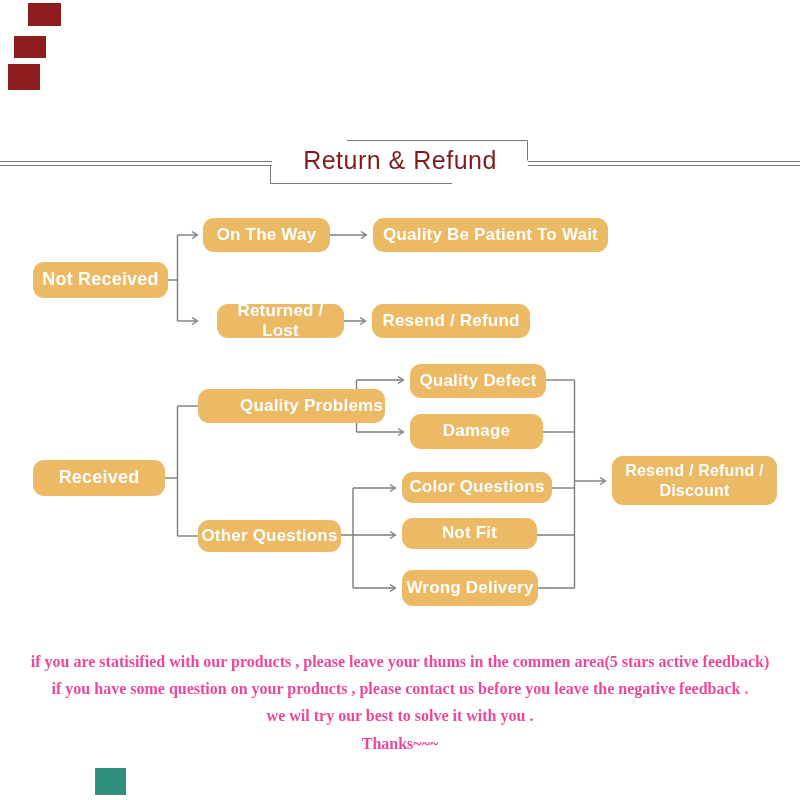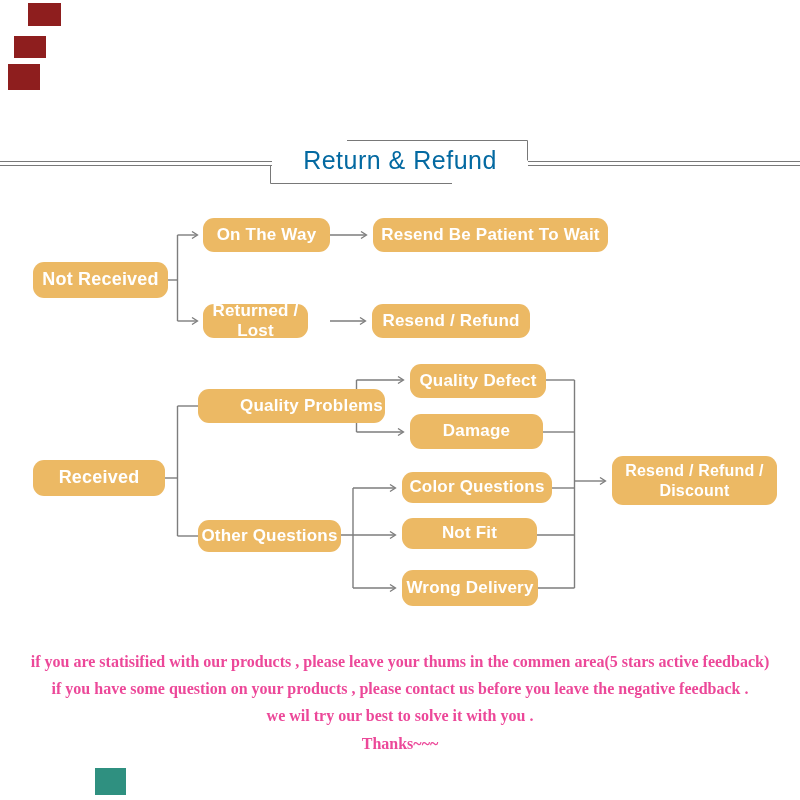--- a/index.html
+++ b/index.html
@@ -10,21 +10,21 @@
   .patch{position:absolute;}
   .patch-red{background:#8e1e1e;}
   .patch-teal{background:#2f9080;}
   .p1{left:28px;top:3px;width:33px;height:23px;}
   .p2{left:14px;top:36px;width:32px;height:22px;}
   .p3{left:8px;top:64px;width:32px;height:26px;}
   .p4{left:95px;top:768px;width:31px;height:27px;}
 
   .title{
     position:absolute;left:0;top:146px;width:800px;height:32px;
-    text-align:center;font-size:25px;color:#0369a1;letter-spacing:0.5px;
+    text-align:center;font-size:25px;color:#7f1d1d;letter-spacing:0.5px;
   }
   svg.lines{position:absolute;left:0;top:0;}
 
   .box{
     position:absolute;background:#ecb964;color:#ffffff;border-radius:11px;
     display:flex;align-items:center;justify-content:center;text-align:center;
     font-size:17px;font-weight:600;letter-spacing:0.2px;line-height:1.2;
   }
   .box-lg{font-size:18px;}
   .pre{white-space:pre-line;font-size:16px;}
@@ -96,22 +96,22 @@
       <path d="M552 488 H574.5"></path>
       <path d="M537 535 H574.5"></path>
       <path d="M538 588 H574.5"></path>
       <path d="M574.5 380 V588"></path>
       <path d="M574.5 481 H605" marker-end="url(#arr)"></path>
     </g>
   </svg>
 
   <div class="box" style="left:203px;top:218px;width:127px;height:34px;">On The Way</div>
   <div class="box box-lg" style="left:33px;top:262px;width:135px;height:36px;">Not Received</div>
-  <div class="box" style="left:373px;top:218px;width:235px;height:34px;">Resend Be Patient To Wait</div>
-  <div class="box" style="left:203px;top:304px;width:105px;height:34px;">Returned / Lost</div>
+  <div class="box" style="left:373px;top:218px;width:235px;height:34px;">Quality Be Patient To Wait</div>
+  <div class="box" style="left:217px;top:304px;width:127px;height:34px;">Returned / Lost</div>
   <div class="box" style="left:372px;top:304px;width:158px;height:34px;">Resend / Refund</div>
 
   <div class="box box-lg" style="left:33px;top:460px;width:132px;height:36px;">Received</div>
   <div class="box" style="left:198px;top:389px;width:147px;height:34px;padding-left:40px;">Quality Problems</div>
   <div class="box" style="left:410px;top:364px;width:136px;height:34px;">Quality Defect</div>
   <div class="box" style="left:410px;top:414px;width:133px;height:35px;">Damage</div>
   <div class="box" style="left:198px;top:520px;width:143px;height:32px;">Other Questions</div>
   <div class="box" style="left:402px;top:472px;width:150px;height:31px;">Color Questions</div>
   <div class="box" style="left:402px;top:518px;width:135px;height:31px;">Not Fit</div>
   <div class="box" style="left:402px;top:570px;width:136px;height:36px;">Wrong Delivery</div>

